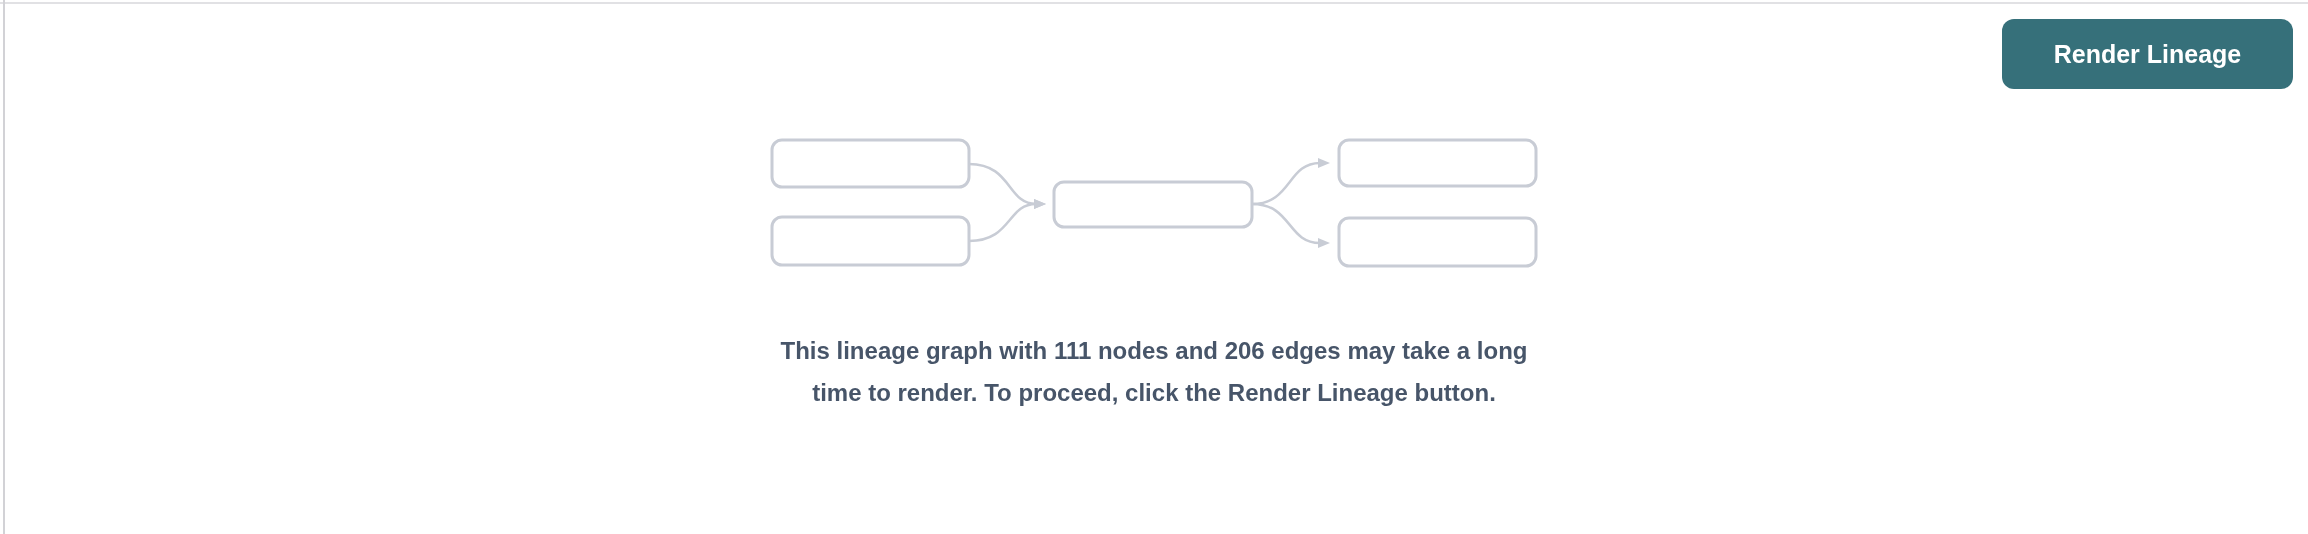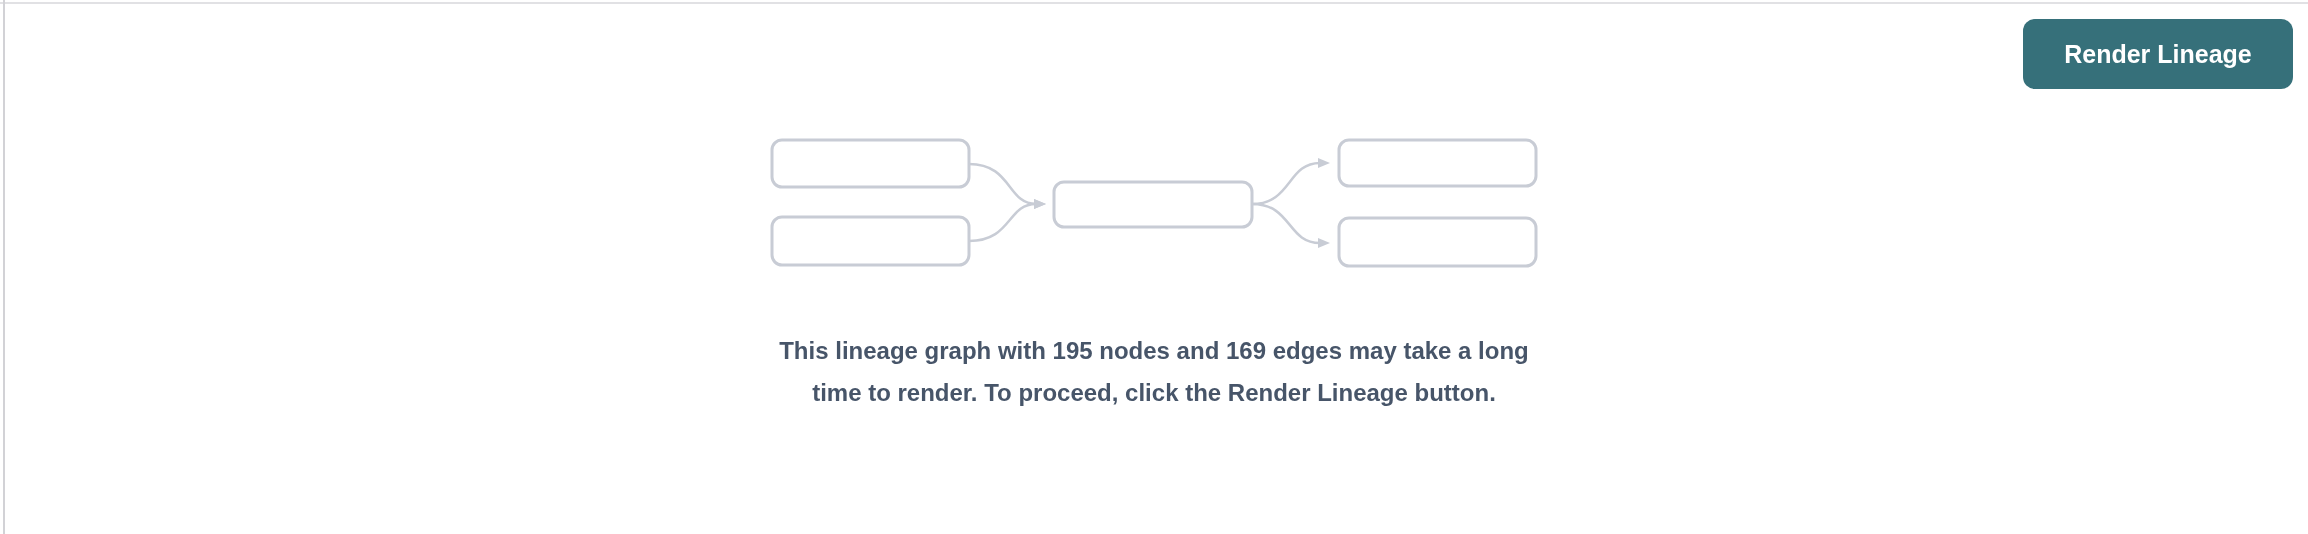--- a/index.html
+++ b/index.html
@@ -21,21 +21,21 @@
   .top-line{
     position:absolute;top:2px;left:0;width:2308px;height:2px;
     background:var(--top-border-color);
   }
   .left-line{
     position:absolute;left:3px;top:0;width:2px;height:534px;
     background:var(--left-border-color);
   }
   .render-btn{
     position:absolute;top:19px;right:15px;
-    width:270px;height:70px;
+    width:291px;height:70px;
     background:var(--button-bg);
     color:var(--button-text-color);
     border:none;border-radius:12px;
     font-family:"Liberation Sans", sans-serif;
     font-size:25px;font-weight:700;
     display:flex;align-items:center;justify-content:center;
     cursor:pointer;
   }
   .content{
     position:absolute;top:133px;left:0;width:2308px;
@@ -88,14 +88,14 @@
 
     <g>
       <rect class="node" x="8" y="7" width="197" height="47" rx="10"></rect>
       <rect class="node" x="8" y="84" width="197" height="48" rx="10"></rect>
       <rect class="node" x="290" y="49" width="198" height="45" rx="10"></rect>
       <rect class="node" x="575" y="7" width="197" height="46" rx="10"></rect>
       <rect class="node" x="575" y="85" width="197" height="48" rx="10"></rect>
     </g>
   </svg>
 
-  <p class="message">This lineage graph with 195 nodes and 169 edges may take a long time to render. To proceed, click the Render Lineage button.</p>
+  <p class="message">This lineage graph with 111 nodes and 206 edges may take a long time to render. To proceed, click the Render Lineage button.</p>
 </div>
 
 </body></html>

